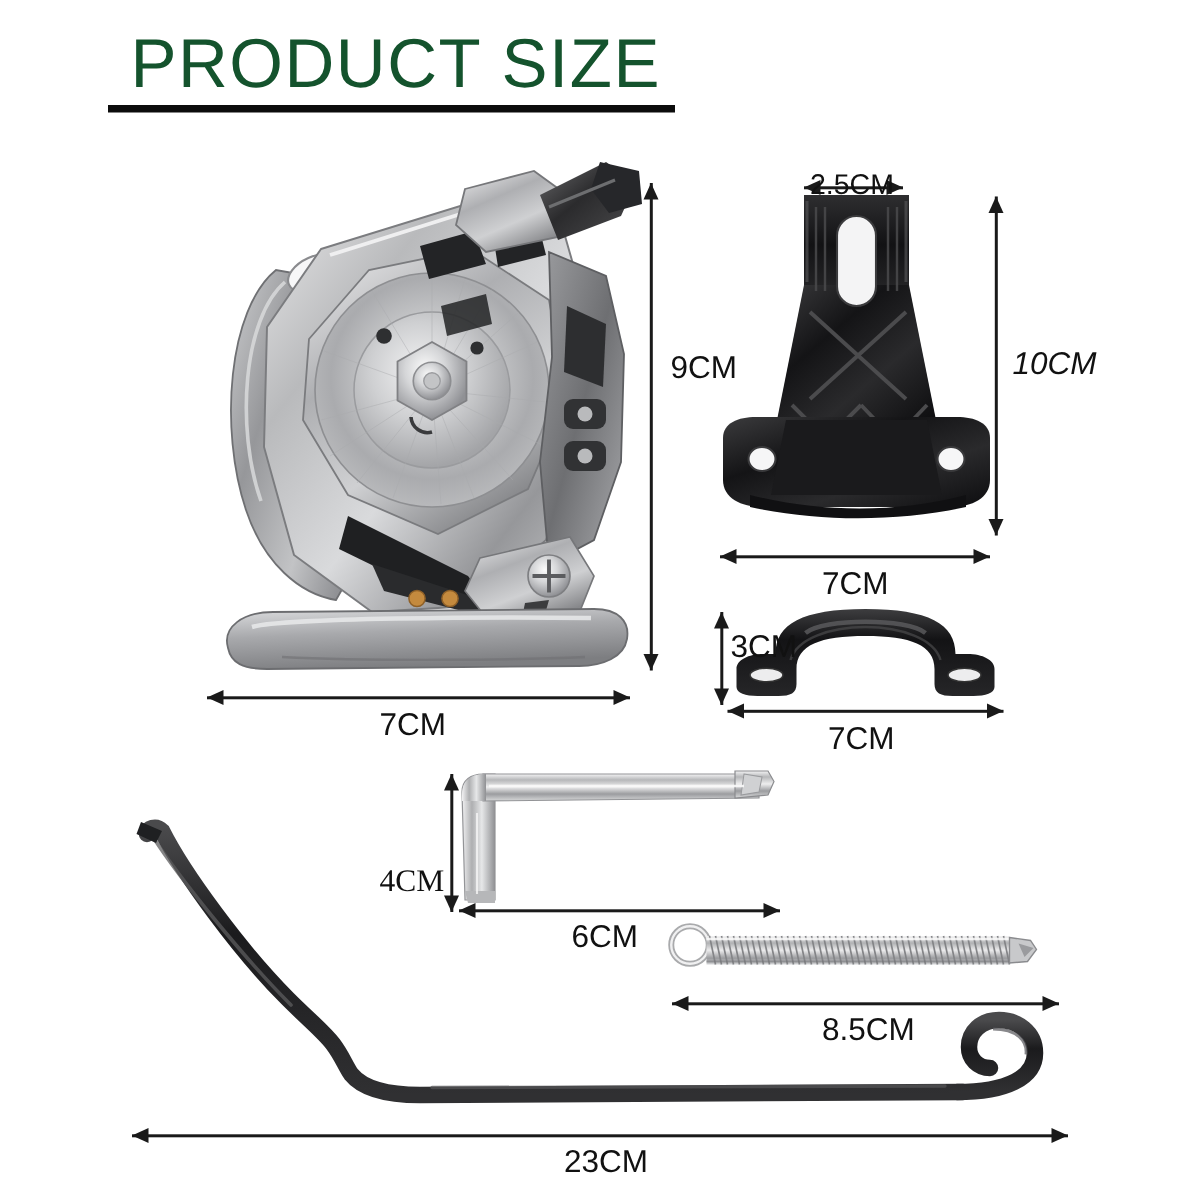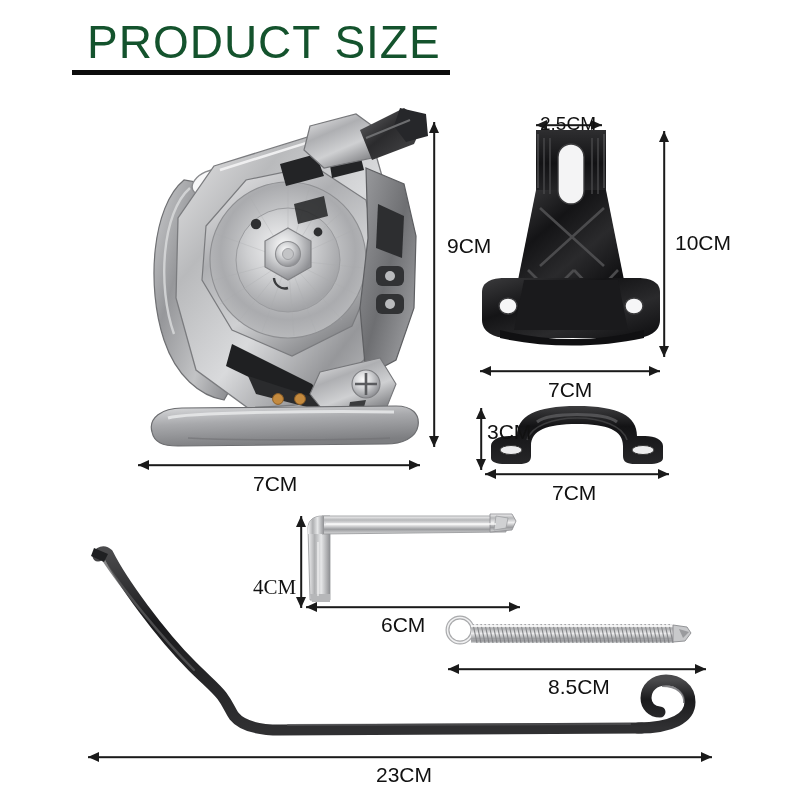--- a/index.html
+++ b/index.html
@@ -290,21 +290,21 @@
       <div class="head left"></div>
       <div class="head right"></div>
   </div>
   <div class="dim-label small" style="left:540px; top:96px;margin-top:17px;">2.5CM</div>
 
   <div class="arrow-v" style="left:657px; top:131px; width:14px; height:226px;">
     <div class="line"></div>
       <div class="head top"></div>
       <div class="head bottom"></div>
   </div>
-  <div class="dim-label" style="left:675px; top:231px;">10CM</div>
+  <div class="dim-label" style="left:675px; top:231px;font-style:italic;">10CM</div>
 
   <div class="arrow-h" style="left:480px; top:364px; width:180px; height:14px;">
     <div class="line"></div>
       <div class="head left"></div>
       <div class="head right"></div>
   </div>
   <div class="dim-label" style="left:548px; top:378px;">7CM</div>
 
   <div class="art" style="left:487px; top:406px;">
     <svg width="180" height="62" viewBox="0 0 180 62">

